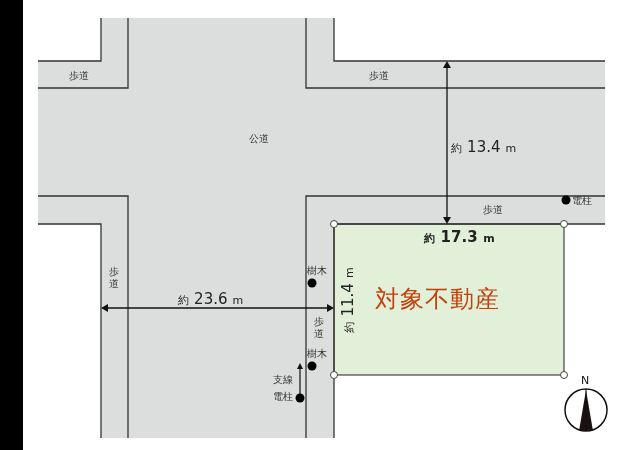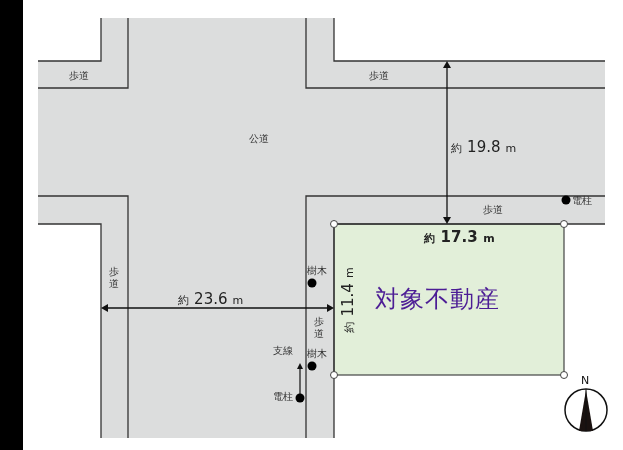--- a/index.html
+++ b/index.html
@@ -6,21 +6,21 @@
   body { width: 623px; height: 450px; position: relative; background: #ffffff; overflow: hidden;
          font-family: "DejaVu Sans", "Liberation Sans", sans-serif; color: #222; }
   .black-bar { position: absolute; left: 0; top: 0; width: 23px; height: 450px; background: #000; }
   svg.map { position: absolute; left: 0; top: 0; }
   .lbl { position: absolute; font-size: 10px; color: #333; white-space: nowrap; line-height: 1; }
   .vlbl { position: absolute; font-size: 10px; color: #333; width: 12px; line-height: 12px; text-align: center; }
   .dim { position: absolute; white-space: nowrap; color: #222; line-height: 1; }
   .dim .pre { font-size: 11px; }
   .dim .num { font-size: 15px; }
   .dim .unit { font-size: 11px; }
-  .prop-title { position: absolute; font-size: 24px; color: #4c1d95; white-space: nowrap; line-height: 1; letter-spacing: 1px; }
+  .prop-title { position: absolute; font-size: 24px; color: #c2410c; white-space: nowrap; line-height: 1; letter-spacing: 1px; }
   .north-label { position: absolute; font-size: 11px; color: #111; line-height: 1; }
   .dim-vert { position: absolute; transform: rotate(-90deg); transform-origin: center center; white-space: nowrap; line-height: 1; }
 </style>
 </head>
 <body>
 
 <div class="black-bar"></div>
 
 <svg class="map" width="623" height="450" viewBox="0 0 623 450">
 
@@ -90,26 +90,26 @@
 <div class="lbl" style="left:369px; top:71px;">歩道</div>
 <div class="lbl" style="left:205px; top:134px;margin-left:44px;">公道</div>
 <div class="lbl" style="left:483px; top:205px;">歩道</div>
 <div class="lbl" style="left:572px; top:196px;">電柱</div>
 
 <div class="vlbl" style="left:108px; top:266px;">歩道</div>
 <div class="vlbl" style="left:313px; top:316px;">歩道</div>
 
 <div class="lbl" style="left:307px; top:266px;">樹木</div>
 <div class="lbl" style="left:307px; top:349px;">樹木</div>
-<div class="lbl" style="left:273px; top:346px;text-align:right;">支線</div>
+<div class="lbl" style="left:273px; top:375px;text-align:right;">支線</div>
 <div class="lbl" style="left:273px; top:392px;">電柱</div>
 
 <div class="dim" style="left:451px; top:139px;">
   <span class="pre">約</span>
-  <span class="num">19.8</span>
+  <span class="num">13.4</span>
   <span class="unit">m</span>
 </div>
 
 <div class="dim" style="left:424px; top:229px;font-weight:bold;">
   <span class="pre">約</span>
   <span class="num">17.3</span>
   <span class="unit">m</span>
 </div>
 
 <div class="dim" style="left:178px; top:291px;">

